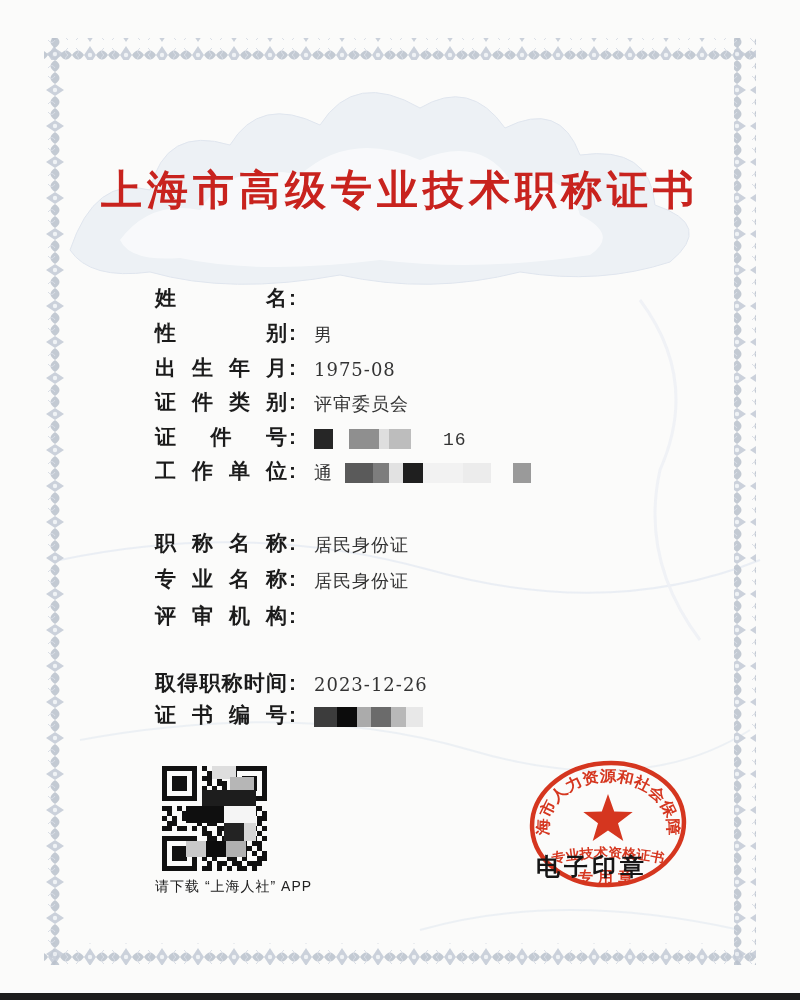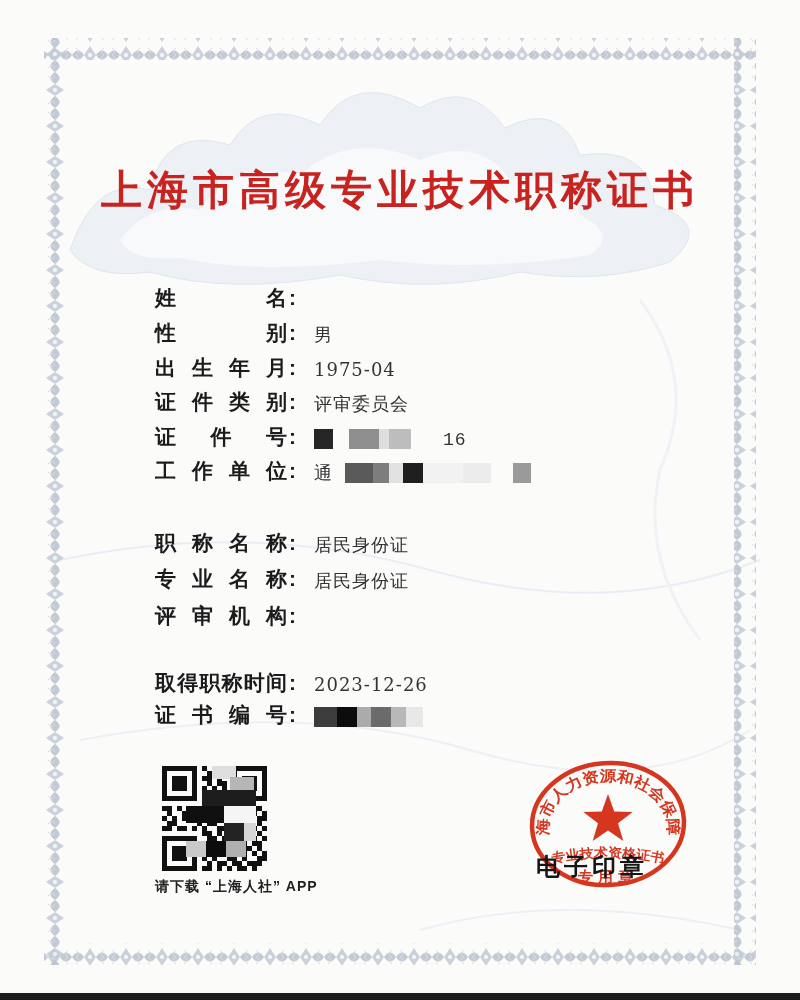--- a/index.html
+++ b/index.html
@@ -31,21 +31,21 @@
     font-size:18px;color:#333;letter-spacing:1px;line-height:30px;padding-top:1px;
   }
   .field-value .vline{display:block;}
   .redact-block{display:inline-block;height:20px;vertical-align:middle;margin-top:-3px;}
   .redact-gap{display:inline-block;height:20px;}
   .redact-text{font-family:Liberation Mono, monospace;font-size:18px;color:#333;}
   
   #qr-wrap{position:absolute;left:162px;top:766px;width:105px;height:105px;}
   .qr-caption{
     position:absolute;left:155px;top:876px;width:300px;
-    font-size:14px;font-weight:bold;color:#222;line-height:21px;letter-spacing:1px;
+    font-size:14px;font-weight:normal;color:#222;line-height:21px;letter-spacing:1px;
   }
   
   #seal{position:absolute;left:518px;top:756px;width:180px;height:142px;}
   .seal-overlay{
     position:absolute;left:536px;top:851px;width:200px;
     font-size:24px;font-weight:bold;letter-spacing:4px;color:#161616;
     font-family:Liberation Mono, monospace;
   }
   
   .scan-edge{position:absolute;left:0;bottom:0;width:800px;height:7px;background:#1c1c1c;}
@@ -120,21 +120,21 @@
       <div class="field-label">
         <span class="label-chars">
           <span>出</span>
           <span>生</span>
           <span>年</span>
           <span>月</span>
         </span>
         <span class="label-colon">:</span>
       </div>
       <div class="field-value">
-        <span class="vline">1975-04</span>
+        <span class="vline">1975-08</span>
       </div>
     </div>
     <div class="field-row" style="top: 104px;">
       <div class="field-label">
         <span class="label-chars">
           <span>证</span>
           <span>件</span>
           <span>类</span>
           <span>别</span>
         </span>

